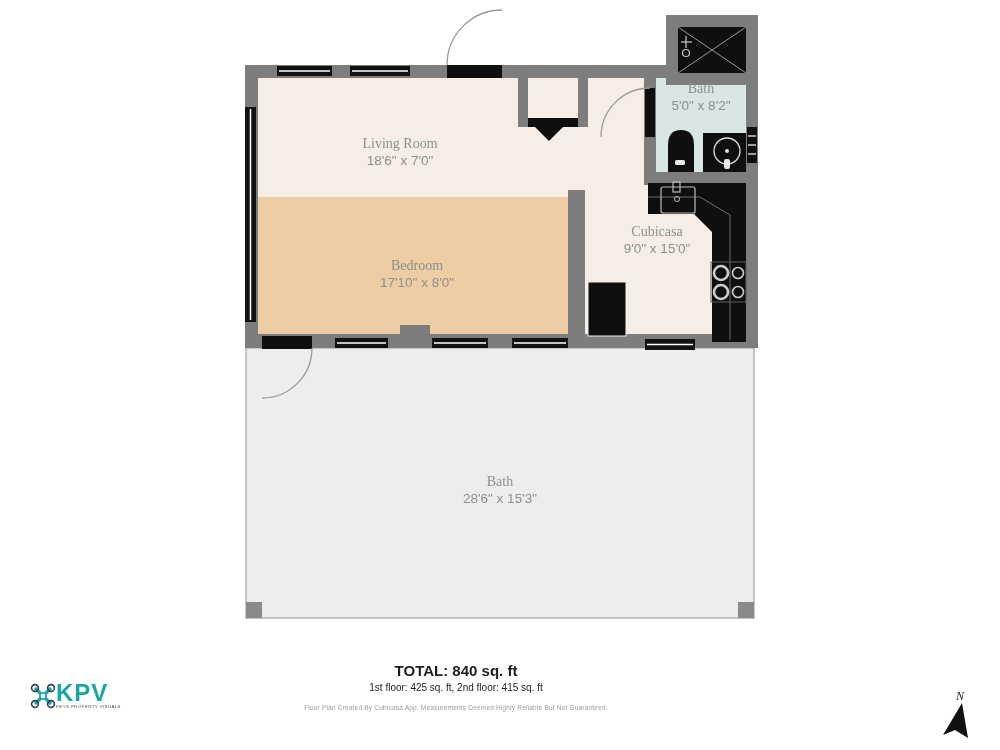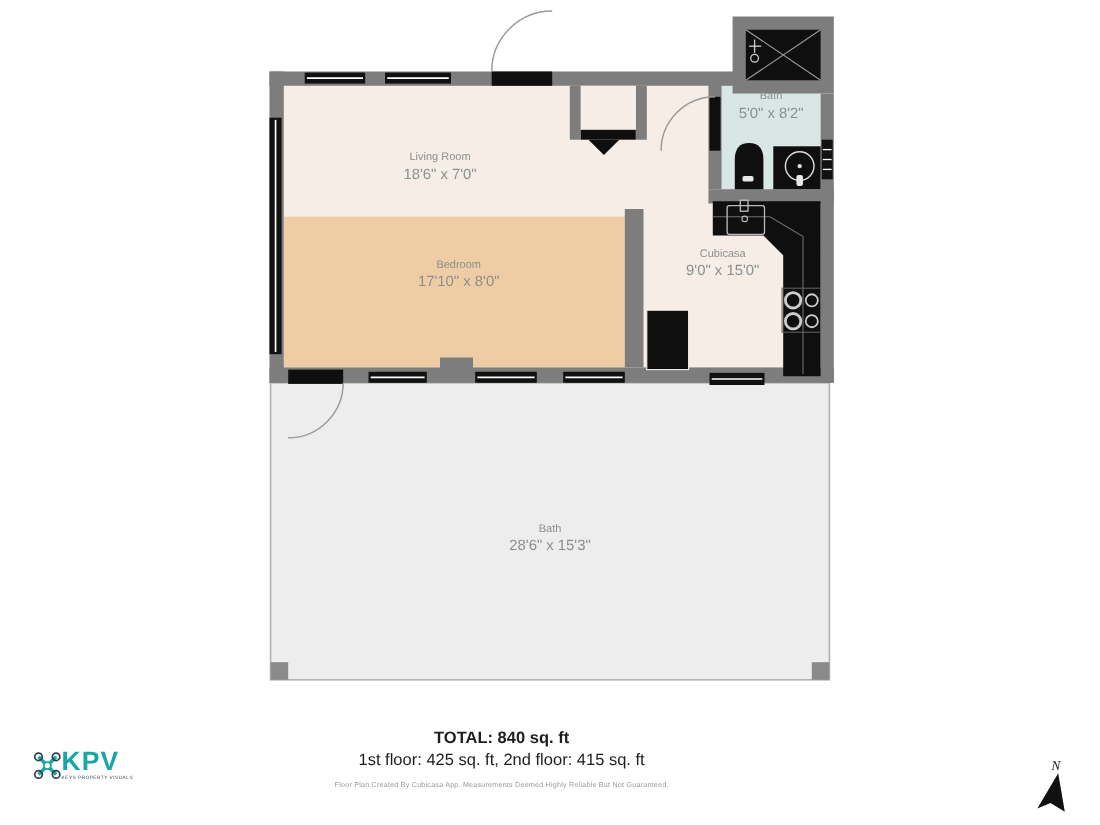--- a/index.html
+++ b/index.html
@@ -5,27 +5,27 @@
   html,body{margin:0;padding:0;}
   body{
     width:1000px;height:750px;position:relative;background:#ffffff;
     font-family:"Liberation Sans",sans-serif;overflow:hidden;
   }
   #plan-svg{position:absolute;left:0;top:0;}
   .room-label{
     position:absolute;transform:translate(-50%,-50%);
     text-align:center;color:#8a8f8f;pointer-events:none;white-space:nowrap;
   }
-  .room-label .rname{font-size:10px;line-height:1.25;}
+  .room-label .rname{font-size:14px;line-height:1.25;font-family:Liberation Serif, serif;}
   .room-label .rdims{font-size:13.5px;line-height:1.25;}
   .footer{
     position:absolute;left:0;top:663px;width:912px;text-align:center;color:#1d1d1d;
   }
   .footer .total{font-size:15px;font-weight:bold;line-height:1.1;}
-  .footer .floors,.footer .excluded{font-size:15px;line-height:1.08;margin-top:3px;}
+  .footer .floors,.footer .excluded{font-size:10px;line-height:1.08;margin-top:3px;}
   .footer .disclaimer{font-size:6.5px;color:#9a9a9a;margin-top:11px;letter-spacing:.2px;}
   .logo{
     position:absolute;left:30px;top:683px;display:flex;align-items:flex-end;gap:0;
   }
   .logo .kpv-text{color:#17a7a5;font-size:24px;font-weight:bold;letter-spacing:1px;line-height:.85;}
   .logo .kpv-tagline{color:#3c4a55;font-size:4.3px;letter-spacing:.45px;margin-top:1px;}
   .compass{position:absolute;left:936px;top:686px;width:45px;height:55px;}
 </style>
 </head>
 <body>
@@ -118,21 +118,21 @@
     <circle cx="721" cy="292" r="7" stroke-width="2.6"></circle>
     <circle cx="738" cy="292" r="5.5" stroke-width="1.6"></circle>
   </g>
   <rect x="588" y="282" width="38" height="54" fill="#0f0f0f" stroke="#f6ede7" stroke-width="1"></rect>
 </svg>
 
 <div class="room-label" style="left:400px;top:152px">
   <div class="rname">Living Room</div>
   <div class="rdims">18'6" x 7'0"</div>
 </div>
-<div class="room-label" style="left:417px;top:250px">
+<div class="room-label" style="left:417px;top:274px">
   <div class="rname">Bedroom</div>
   <div class="rdims">17'10" x 8'0"</div>
 </div>
 <div class="room-label" style="left:657px;top:240px">
   <div class="rname">Cubicasa</div>
   <div class="rdims">9'0" x 15'0"</div>
 </div>
 <div class="room-label" style="left:701px;top:97px">
   <div class="rname">Bath</div>
   <div class="rdims">5'0" x 8'2"</div>

